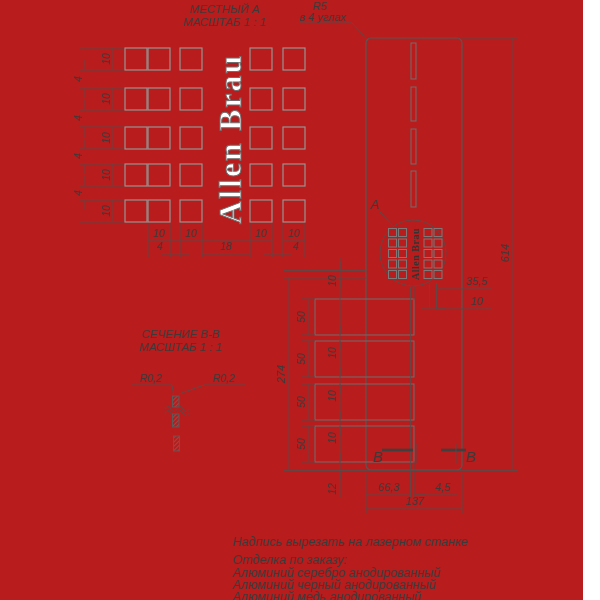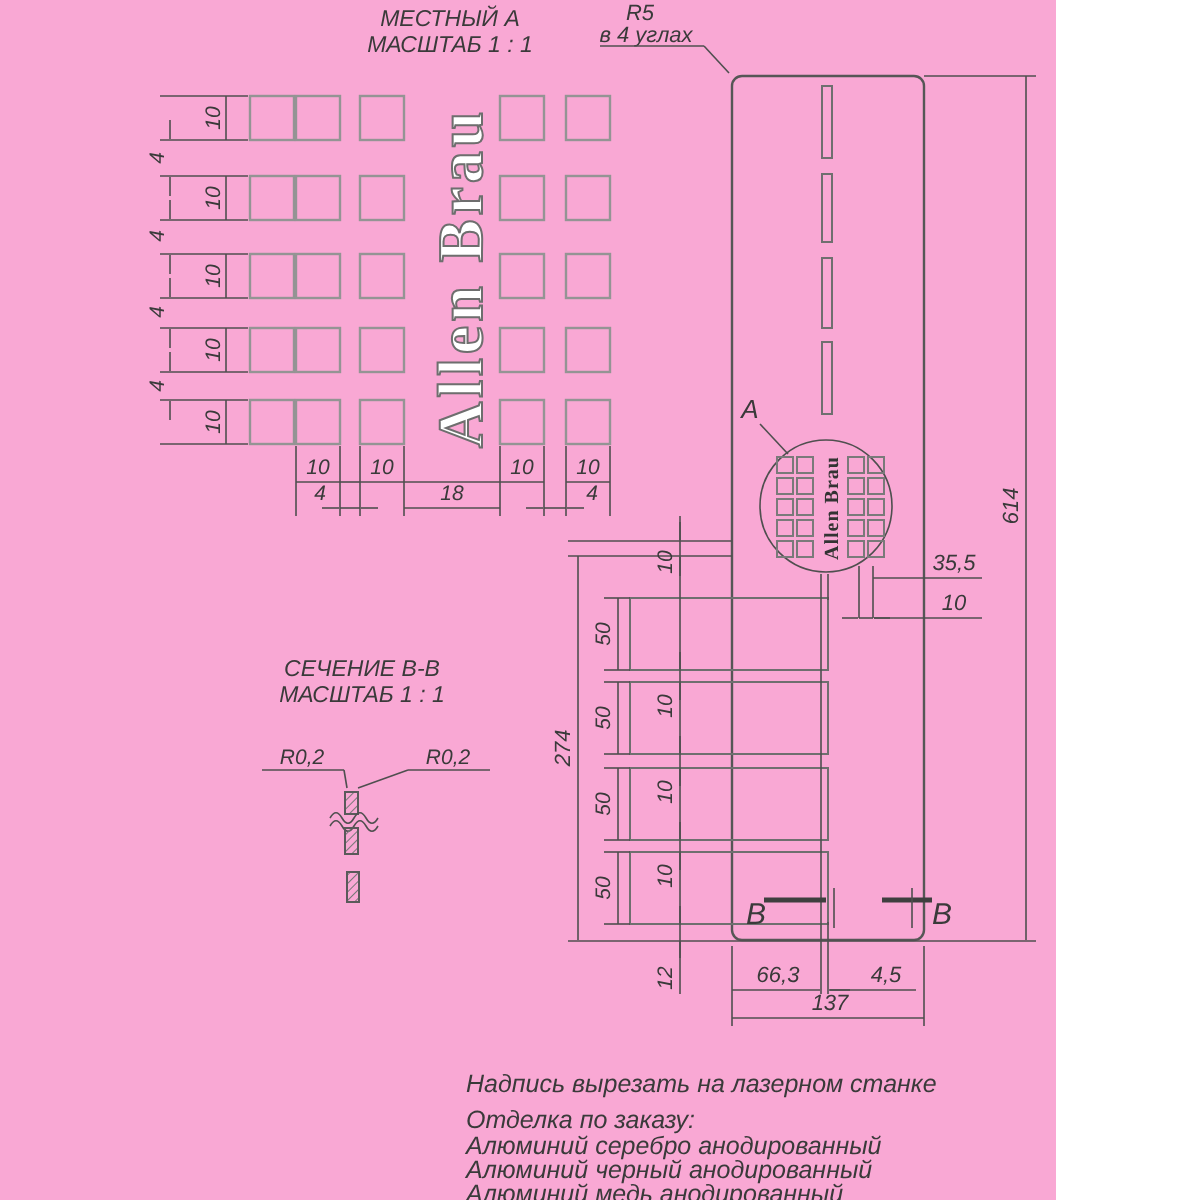--- a/index.html
+++ b/index.html
@@ -1,16 +1,16 @@
 <!DOCTYPE html>
 <html><head>
 <meta charset="utf-8">
 <style>
   html,body { margin:0; padding:0; background:#ffffff; }
-  .canvas { width:528px; height:600px; position:relative; background:#f9a8d4; overflow:hidden; }
+  .canvas { width:583px; height:600px; position:relative; background:#b91c1c; overflow:hidden; }
   svg text { fill:#3a3a3a; font-family:"Liberation Sans", sans-serif; font-style:italic; }
   .ln   { stroke:#565656; stroke-width:1.2; fill:none; }
   .dm   { stroke:#4f4f4f; stroke-width:0.8; fill:none; }
   .sq   { stroke:#949494; stroke-width:1.2; fill:none; }
   .msq  { stroke:#7a7a7a; stroke-width:1;   fill:none; }
   .slot { stroke:#6f6f6f; stroke-width:1;   fill:none; }
   .thk  { stroke:#3f3f3f; stroke-width:2.6; fill:none; }
   .t10 { font-size:10.5px; }
   .t11 { font-size:11px; }
   .t12 { font-size:11.5px; }

